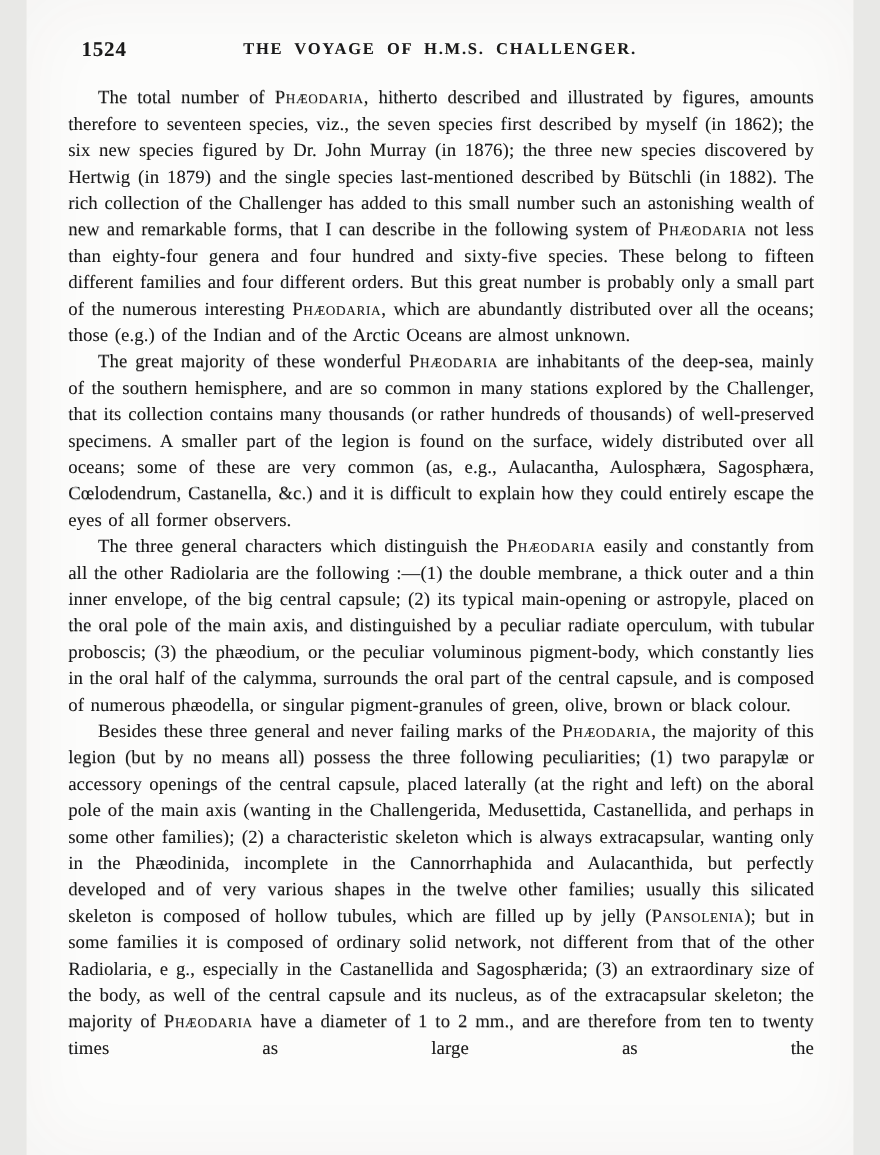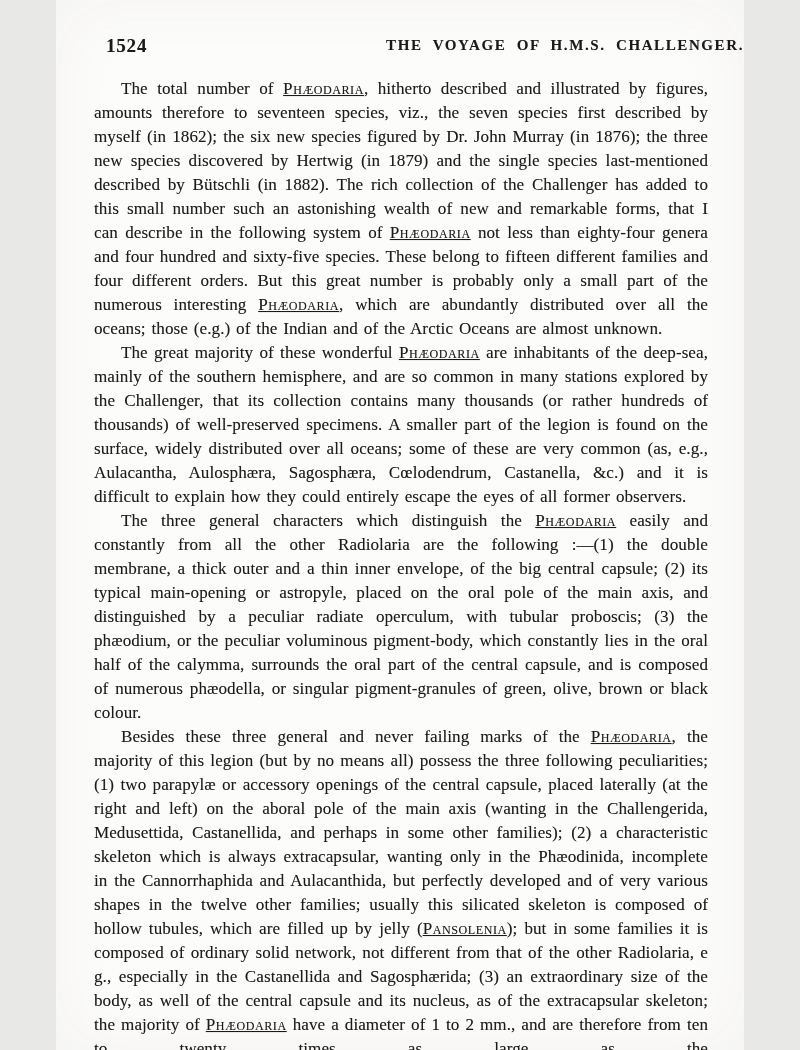--- a/index.html
+++ b/index.html
@@ -2,21 +2,21 @@
 <html><head>
 <meta charset="utf-8">
 <style>
   html, body {
     margin: 0;
     padding: 0;
     background: #e8e8e6;
   }
   .page {
     position: relative;
-    width: 688px;
+    width: 752px;
     height: 1050px;
     margin: 0 auto;
     background: #fcfcfb;
     color: #1a1a1a;
     font-family: "Liberation Serif", "DejaVu Serif", serif;
     overflow: hidden;
     box-shadow: inset 0 0 70px rgba(60,55,45,0.045);
   }
   .header {
     position: absolute;
@@ -29,21 +29,21 @@
     position: absolute;
     left: 50px;
     top: 1px;
     font-size: 19px;
     font-weight: 700;
     letter-spacing: 0.8px;
     text-shadow: 0.2px 0.2px 0 rgba(26,26,26,0.35);
   }
   .running-title {
     display: block;
-    text-align: right;
+    text-align: center;
     font-size: 15px;
     font-weight: 700;
     letter-spacing: 1.6px;
     word-spacing: 5px;
     padding-top: 3px;
     text-shadow: 0.2px 0.2px 0 rgba(26,26,26,0.3);
   }
   .page-body {
     position: absolute;
     top: 77px;
@@ -59,21 +59,20 @@
     word-spacing: 1.5px;
     letter-spacing: 0.1px;
     text-shadow: 0.2px 0.2px 0 rgba(26,26,26,0.35);
   }
   .page-body p.continued {
     text-align-last: justify;
   }
   .run.smallcaps {
     font-variant: small-caps;
     letter-spacing: 0.6px;
-    text-decoration: underline;
   }
   .run.italic {
   }
 </style>
 </head>
 <body>
 
 <div class="page">
   <div class="header">
     <span class="page-number">1524</span>

